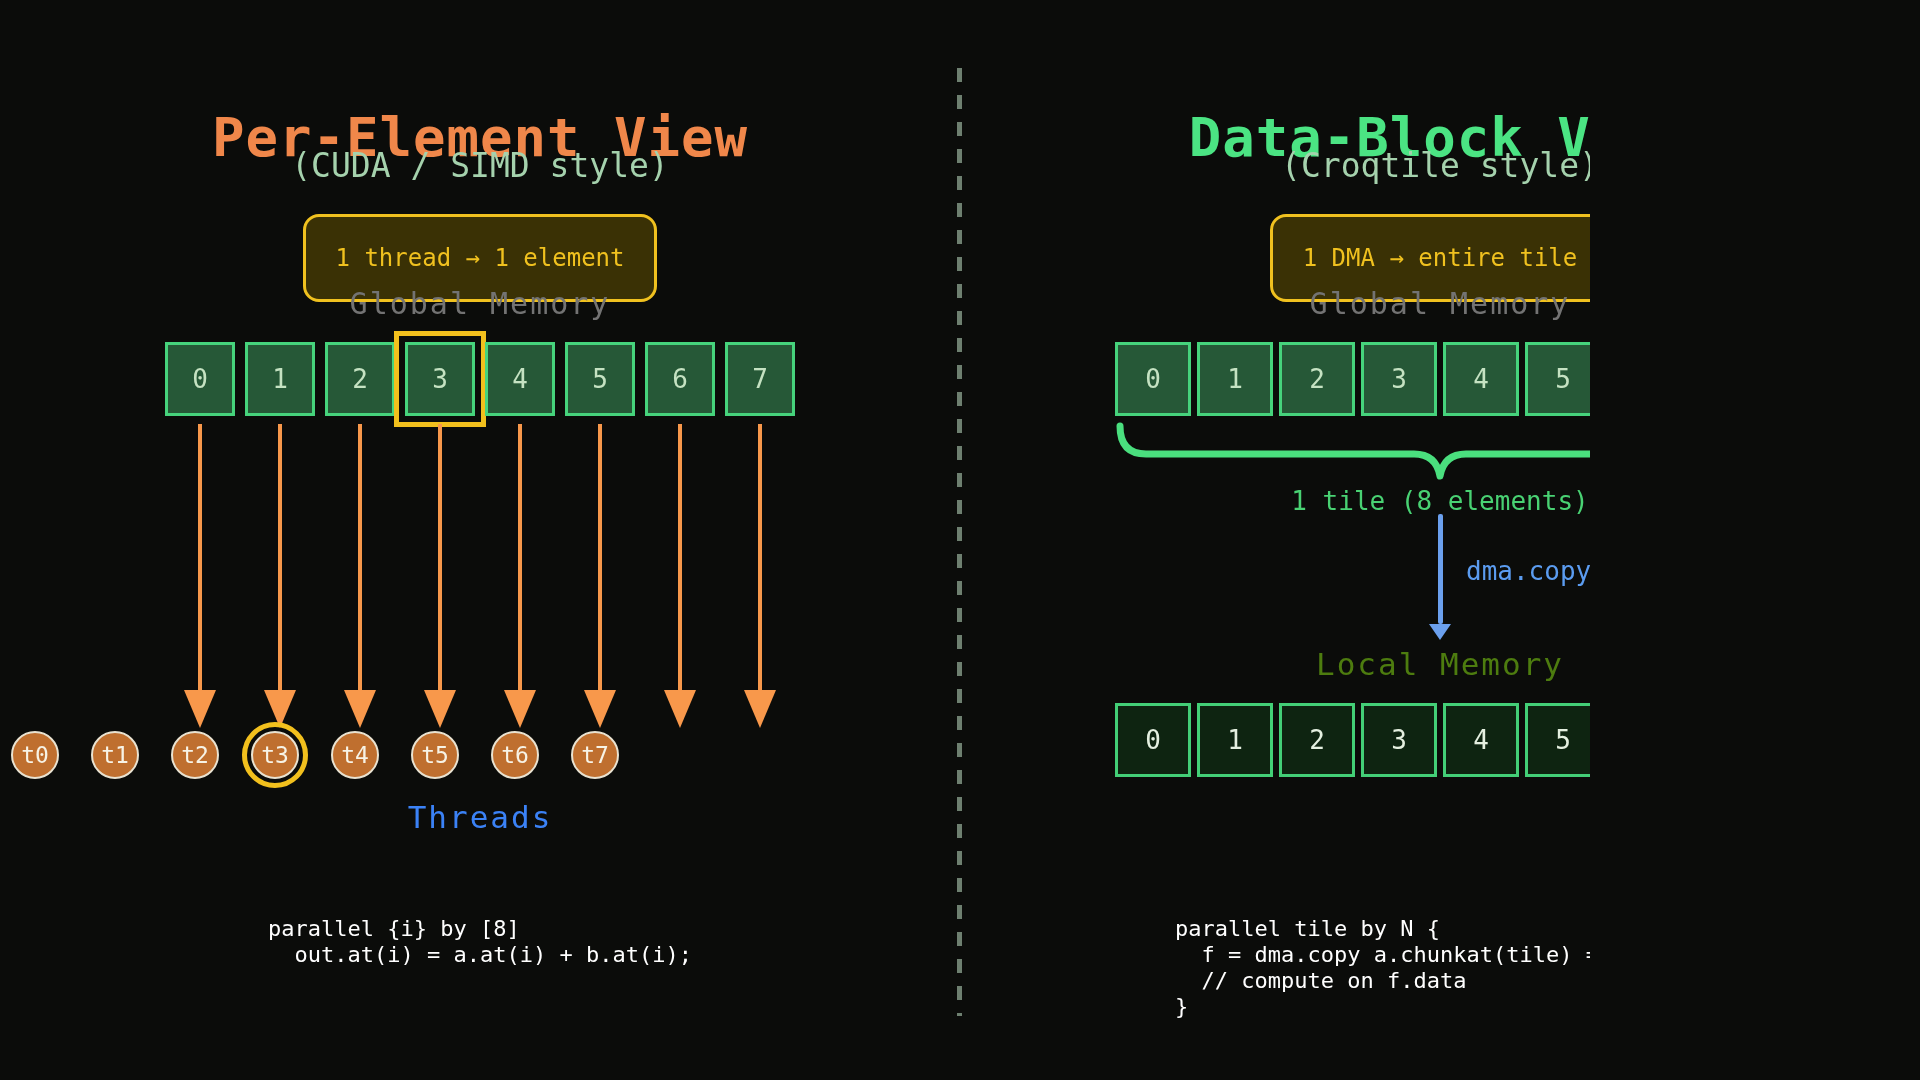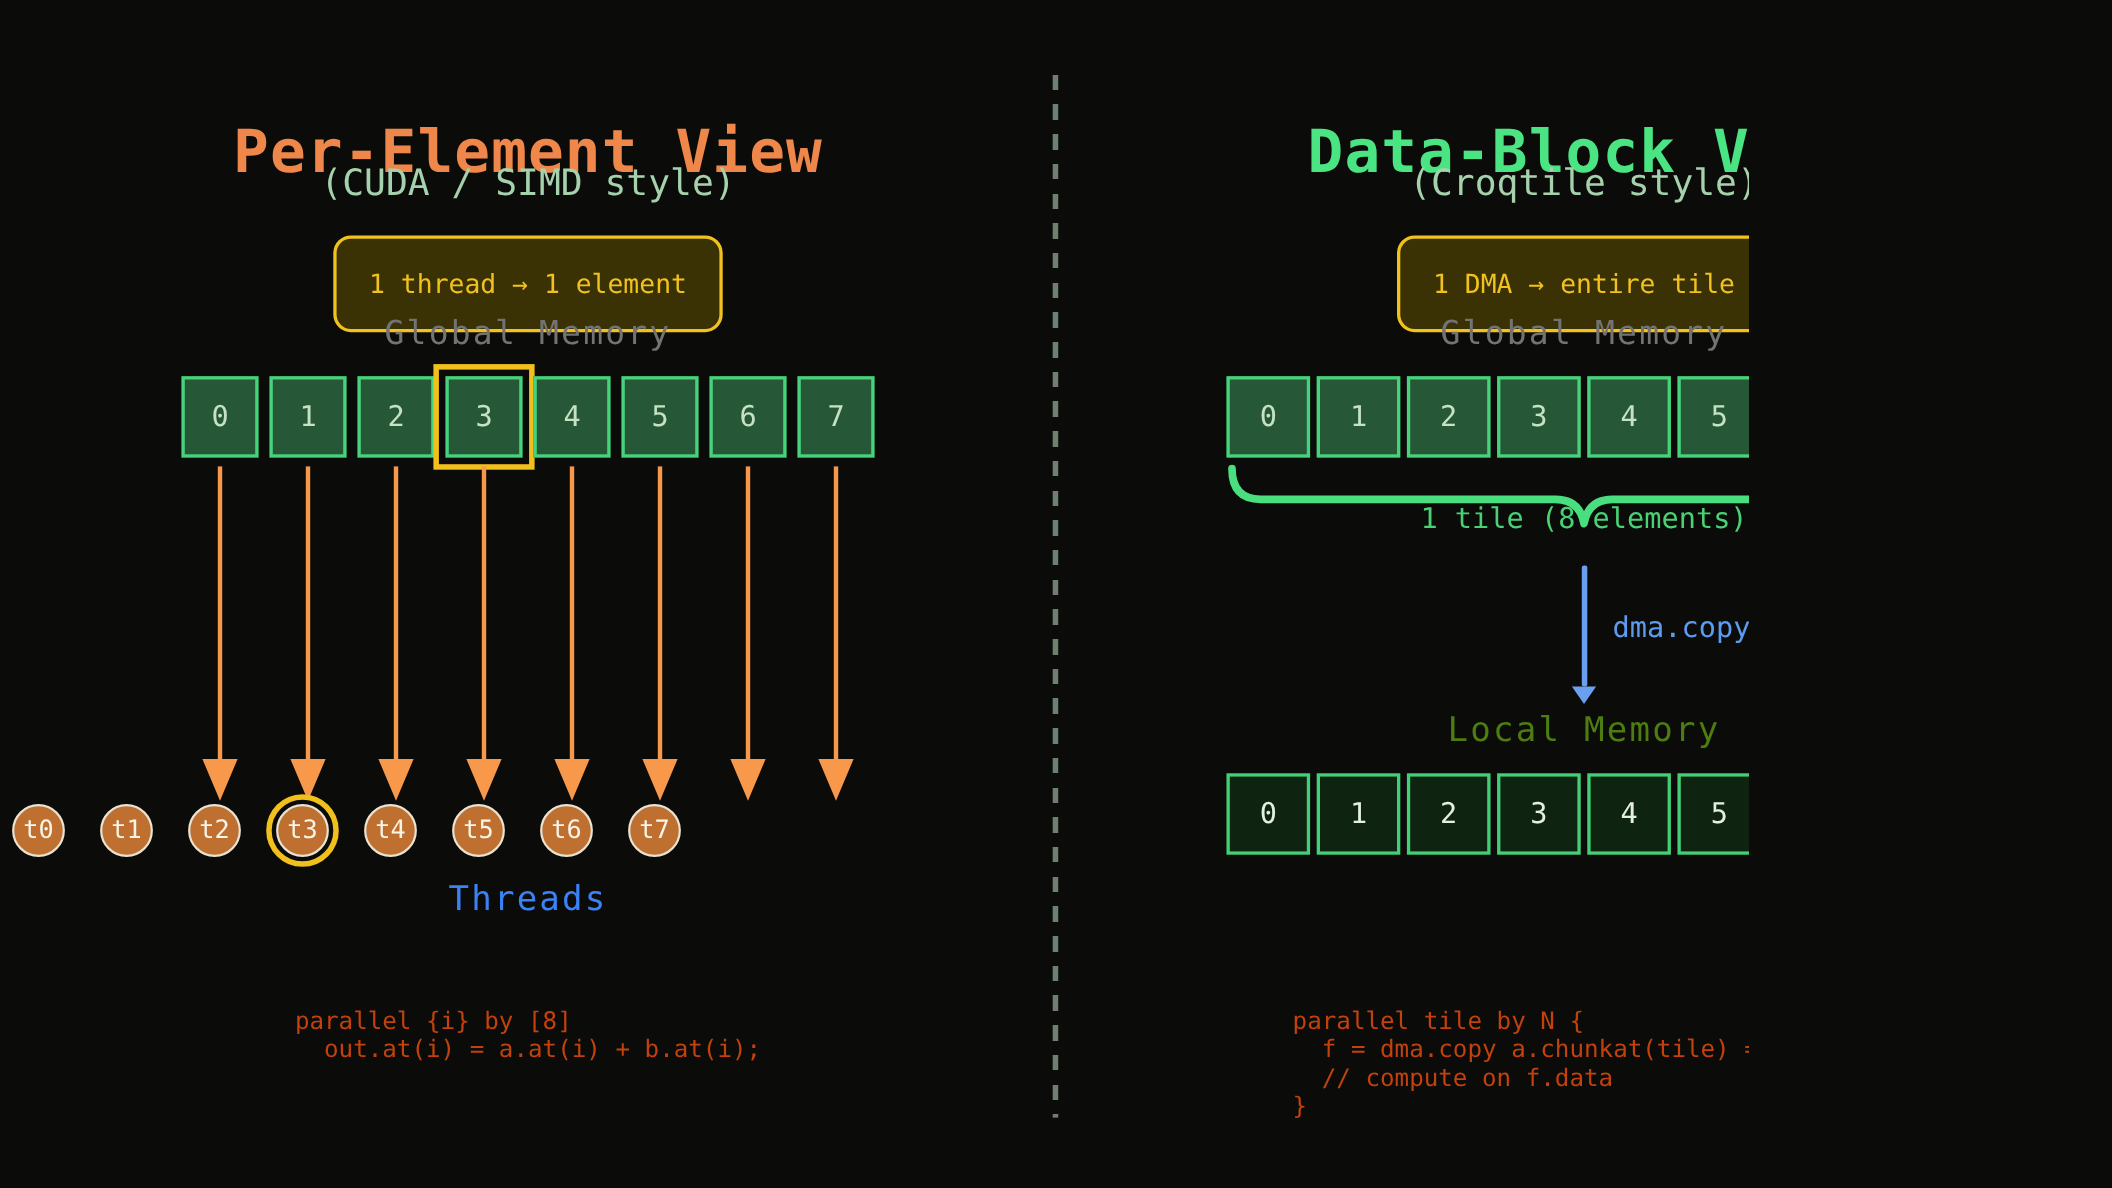--- a/index.html
+++ b/index.html
@@ -64,26 +64,26 @@
     font-size:23px;color:#f7f3e6;
   }
   .thread.hl{outline:5px solid #f2c01d;outline-offset:4px;}
   .threads-label{top:799px;font-size:31px;color:#3b82f6;letter-spacing:2px;}
 
   
   .code-wrap{top:916px;}
   pre.code{
     display:inline-block;margin:0;text-align:left;
     font-family:"DejaVu Sans Mono", monospace;
-    font-size:22px;line-height:1.18;color:#c2410c;
+    font-size:22px;line-height:1.18;color:#ffffff;
   }
 
   
   .brace-wrap{top:422px;line-height:0;}
-  .tile-label{top:457px;font-size:26px;color:#49d273;}
+  .tile-label{top:486px;font-size:26px;color:#49d273;}
   .dma-arrow{top:514px;left:50%;transform:translateX(-50%);position:absolute;
     display:flex;flex-direction:column;align-items:center;}
   .dma-line{width:5px;height:110px;background:#6ba0ee;border-radius:2px;}
   .dma-head{width:0;height:0;
     border-left:11px solid transparent;border-right:11px solid transparent;
     border-top:16px solid #6ba0ee;}
   .dma-label{position:absolute;top:556px;left:calc(50% + 26px);
     font-size:26px;color:#5b9cf0;}
   .local-label{top:646px;font-size:31px;color:#4d7c0f;letter-spacing:2px;}
 

